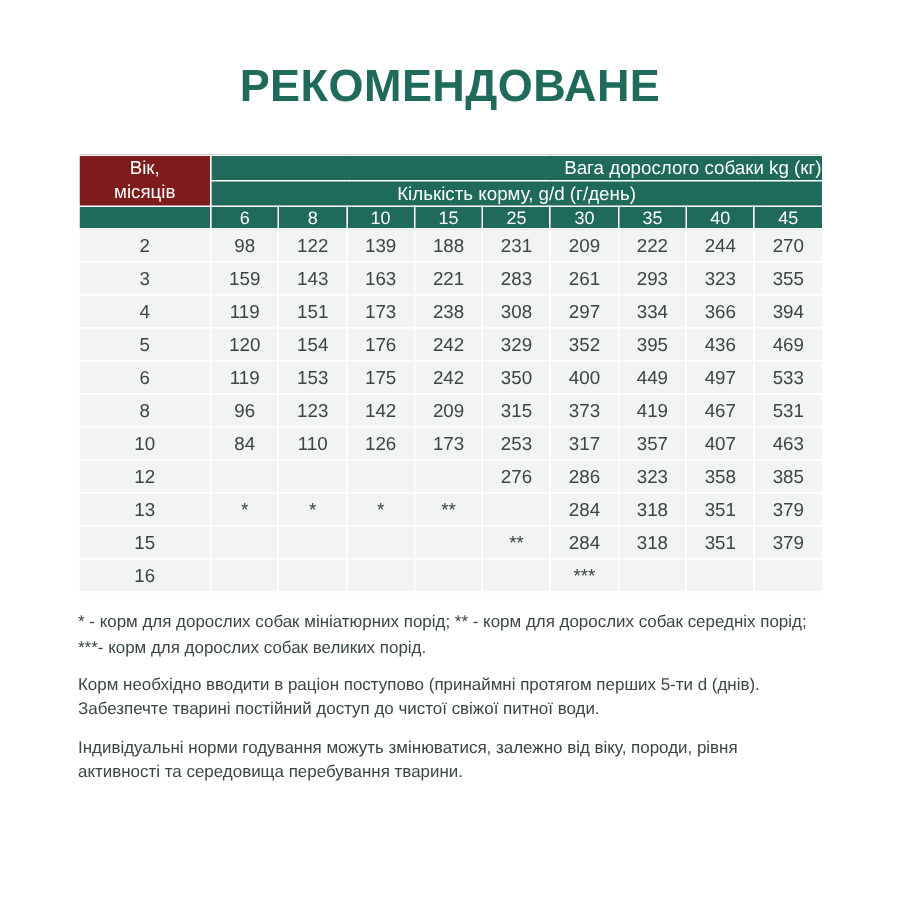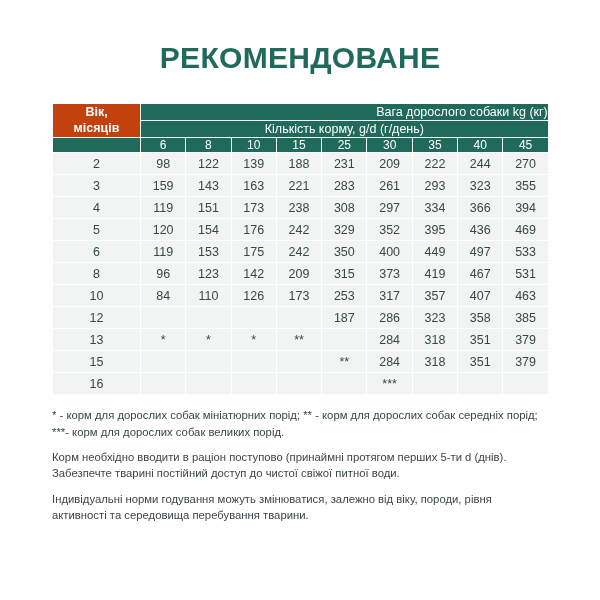--- a/index.html
+++ b/index.html
@@ -39,24 +39,24 @@
     margin: 0 auto;
     table-layout: fixed;
   }
   table.feeding td, table.feeding th {
     border: 1px solid #ffffff;
     padding: 0;
     margin: 0;
   }
   
   .hdr-age {
-    background: #c2410c;
+    background: #7f1d1d;
     color: #ffffff;
     font-size: 12.5px;
-    font-weight: bold;
+    font-weight: normal;
     text-align: center;
     line-height: 1.35;
     width: 88px;
     padding: 6px 2px;
   }
   .hdr-main {
     background: #1f6a5a;
     color: #ffffff;
     font-size: 12.5px;
     text-align: right;
@@ -239,21 +239,21 @@
         <td class="val">357</td>
         <td class="val">407</td>
         <td class="val">463</td>
       </tr>
       <tr>
         <td class="age-cell">12</td>
         <td class="val empty"></td>
         <td class="val empty"></td>
         <td class="val empty"></td>
         <td class="val empty"></td>
-        <td class="val">187</td>
+        <td class="val">276</td>
         <td class="val">286</td>
         <td class="val">323</td>
         <td class="val">358</td>
         <td class="val">385</td>
       </tr>
       <tr>
         <td class="age-cell">13</td>
         <td class="val">*</td>
         <td class="val">*</td>
         <td class="val">*</td>

